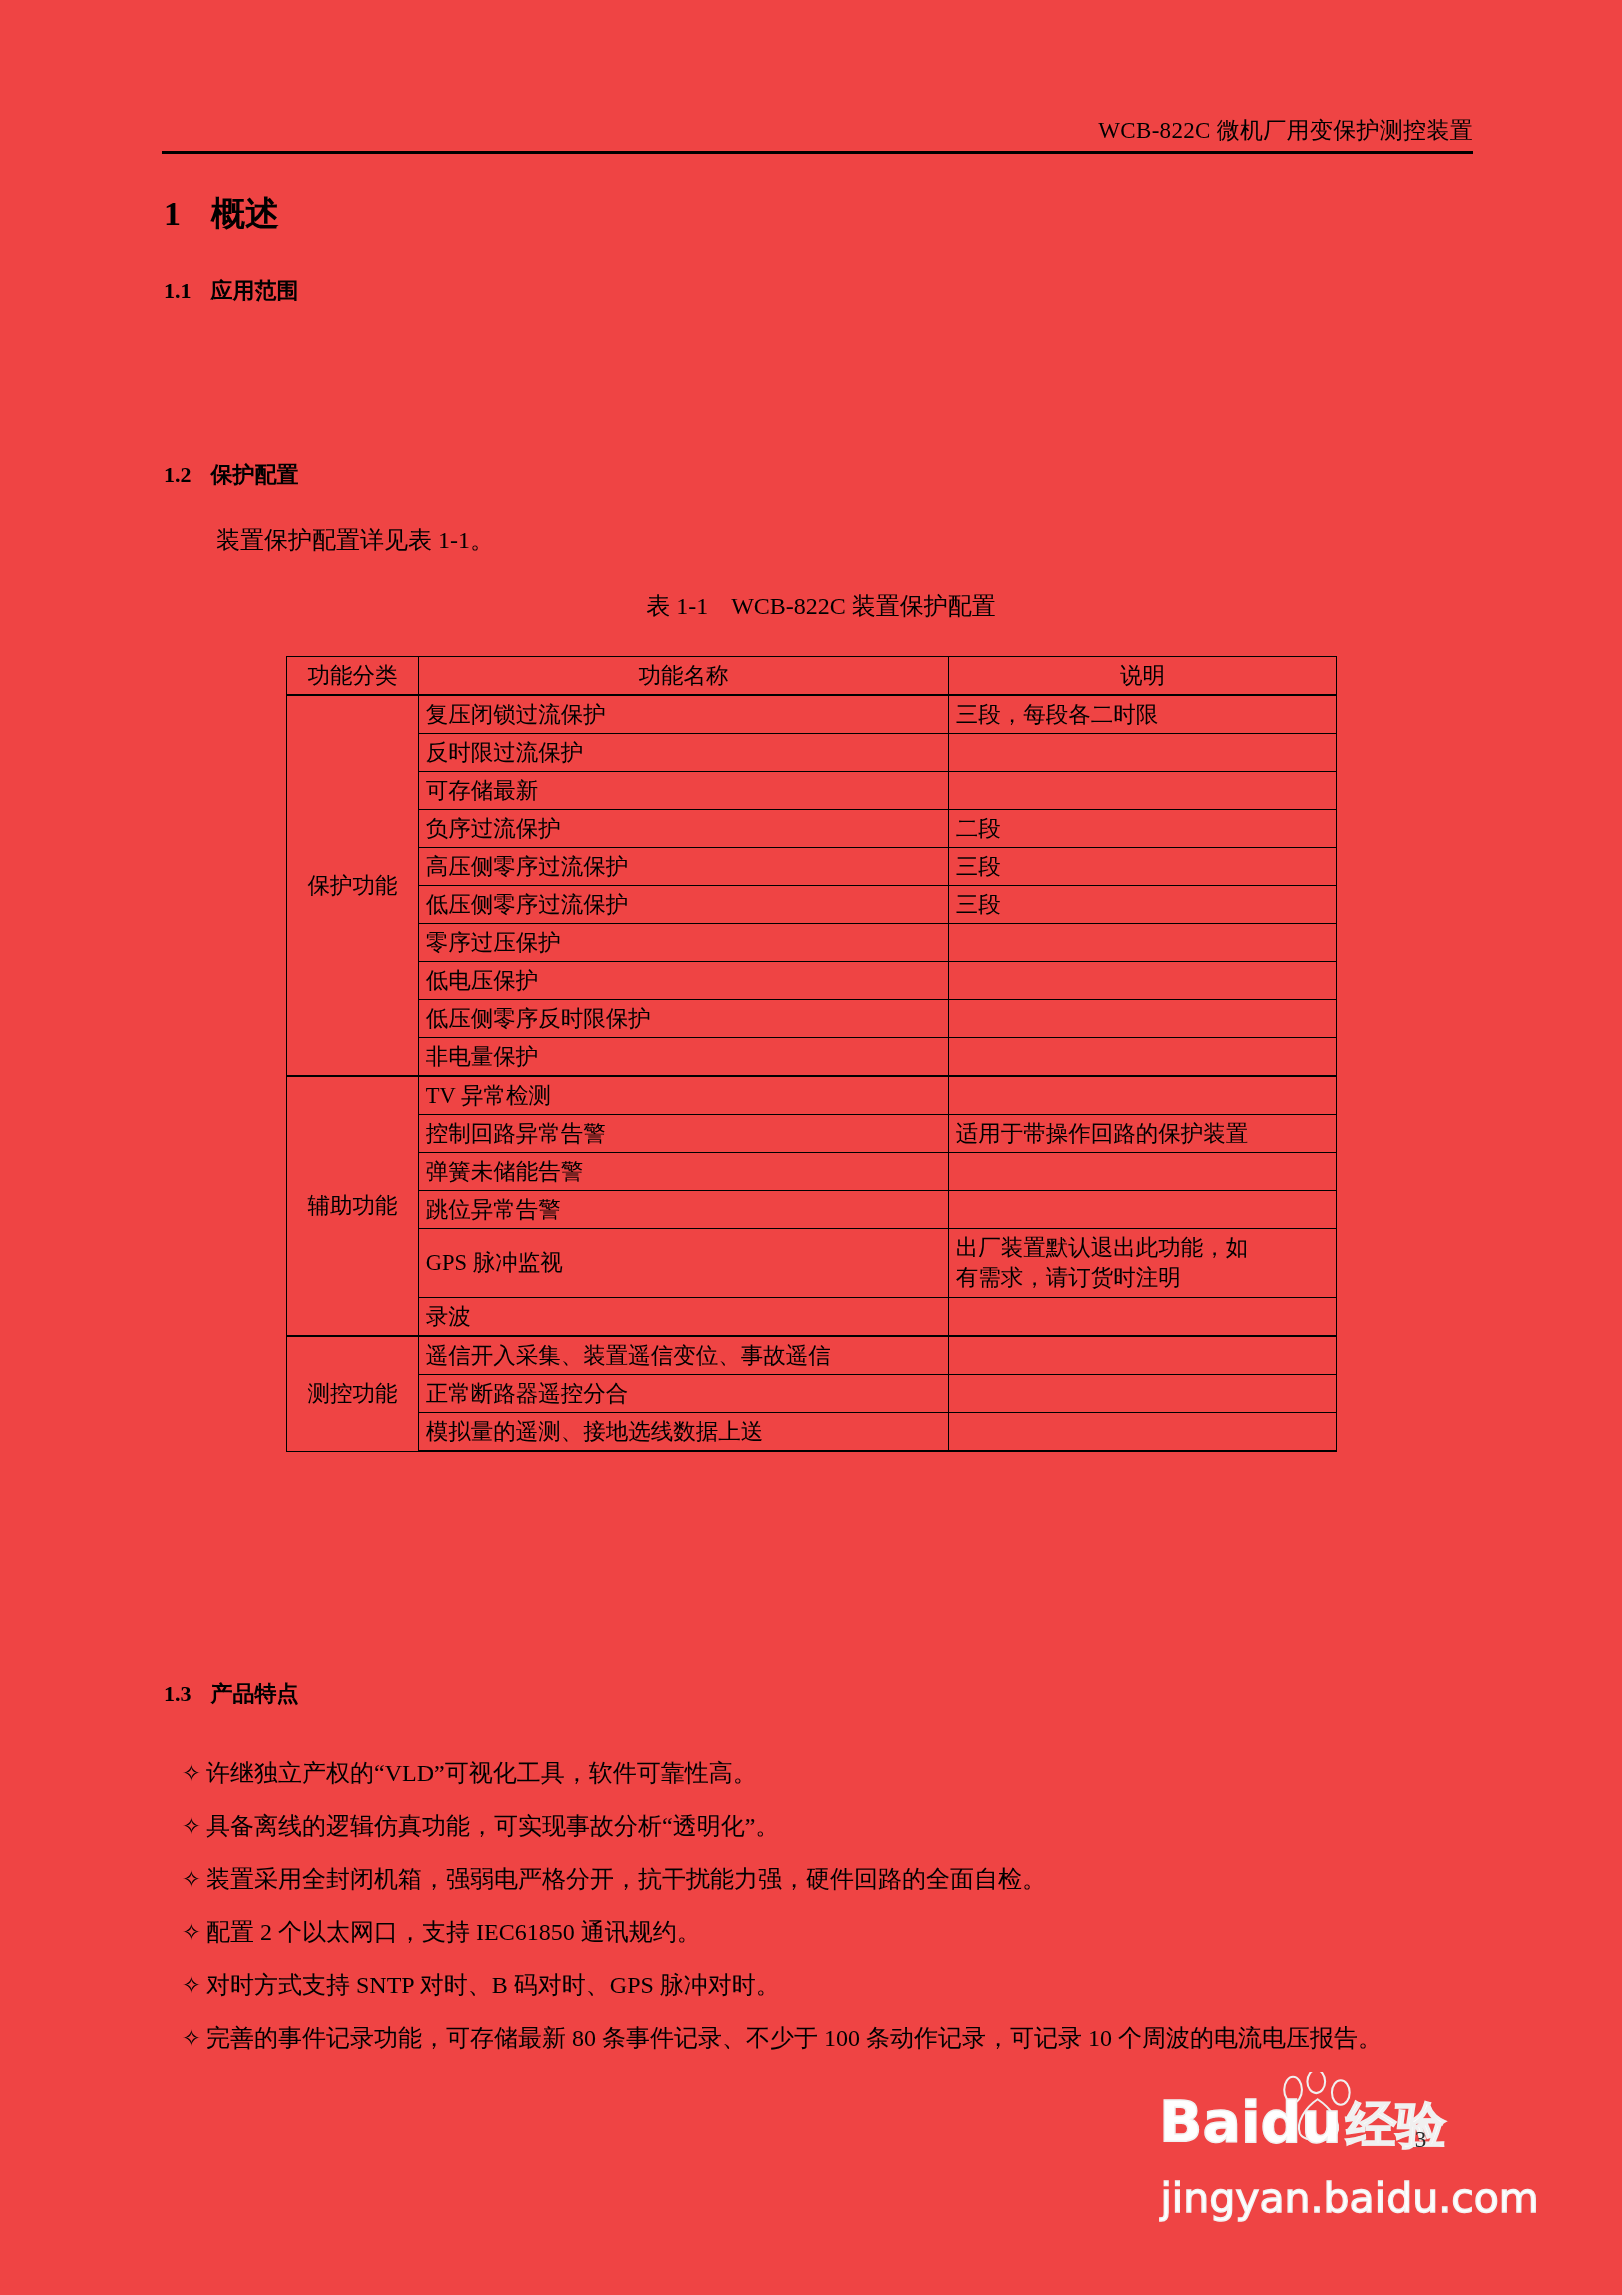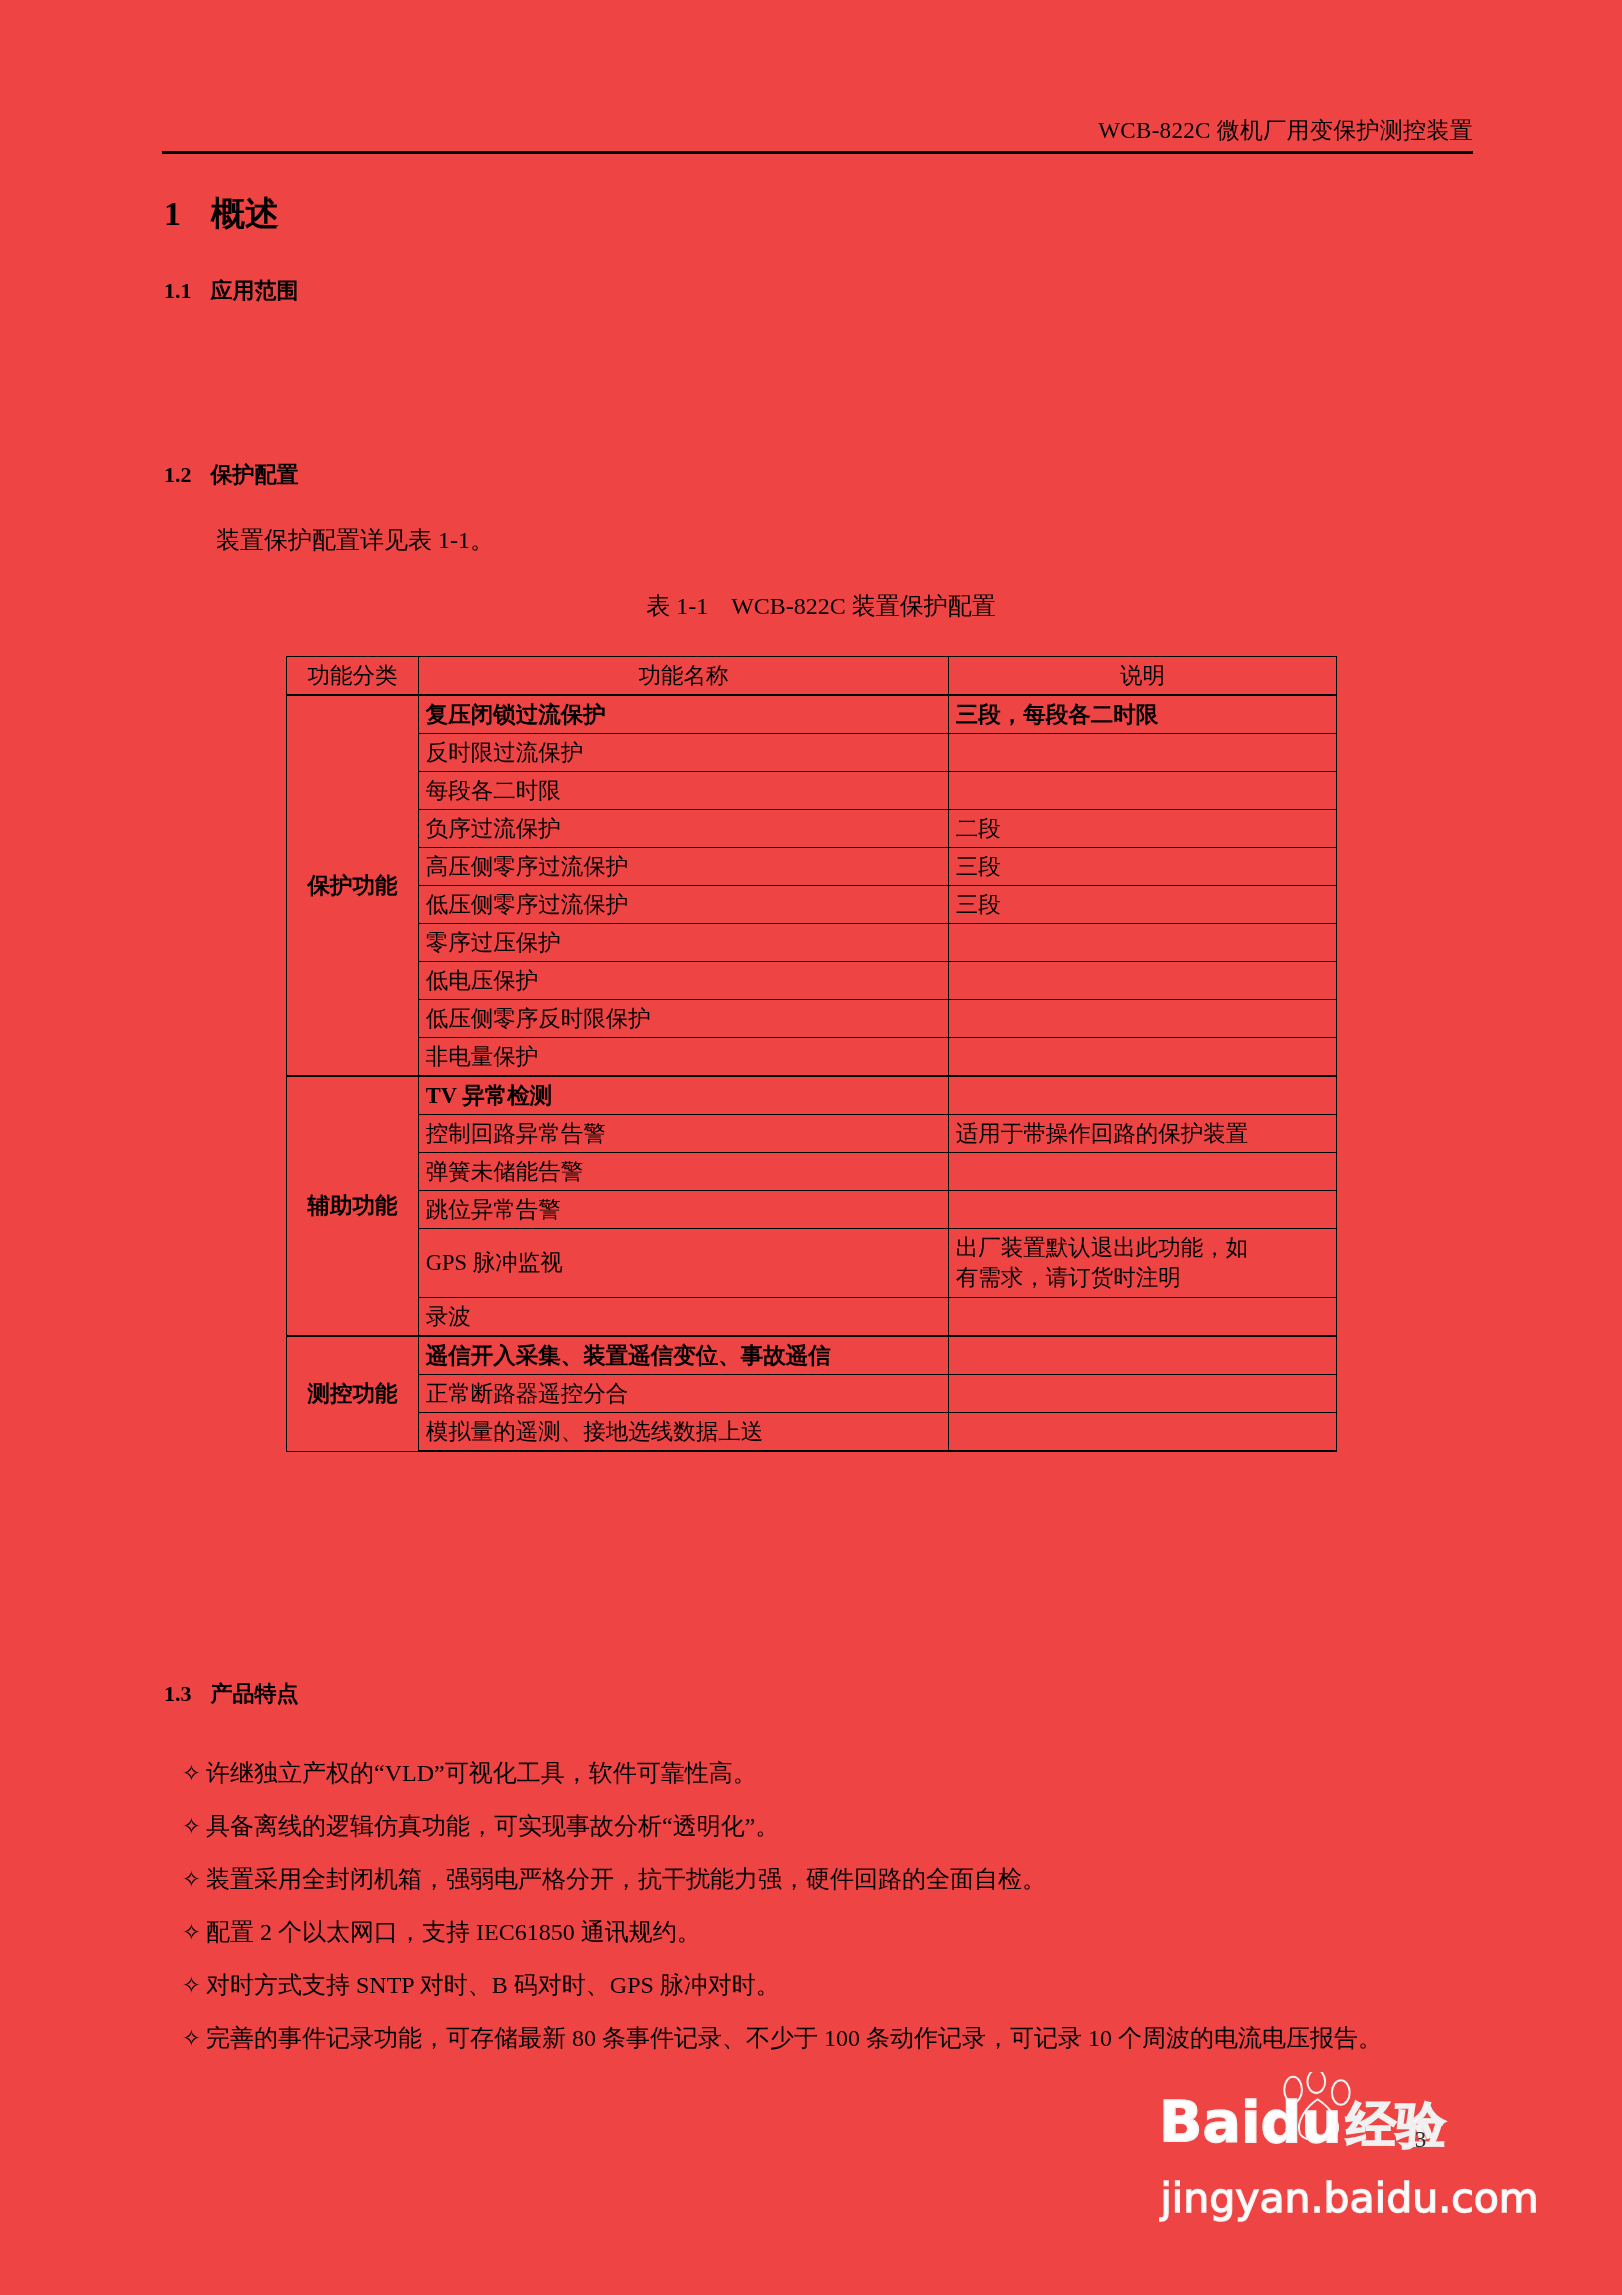--- a/index.html
+++ b/index.html
@@ -125,21 +125,21 @@
     text-align: center;
     padding: 0 6px;
   }
   table.cfg tbody td.name { text-align: left; height: 37px; }
   table.cfg tbody td.desc { text-align: left; }
   table.cfg tbody tr.tall td { height: 68px; }
   .desc-line { display: block; }
 
   
   table.cfg thead th { border-bottom-width: 2.7px; }
-  table.cfg tbody tr.group-start > td { border-top-width: 2.7px; font-weight: bold; }
+  table.cfg tbody tr.group-start > td { border-top-width: 2.7px; }
   table.cfg tbody tr:last-child > td { border-bottom-width: 2.7px; }
 
   
   .bullets {
     position: absolute;
     left: 164px;
     top: 1752px;
     width: 1309px;
   }
   .bullet-row {
@@ -271,21 +271,21 @@
       <tr class="group-start">
         <td class="cat" rowspan="10">保护功能</td>
         <td class="name">复压闭锁过流保护</td>
         <td class="desc">三段，每段各二时限</td>
       </tr>
       <tr>
         <td class="name">反时限过流保护</td>
         <td class="desc"></td>
       </tr>
       <tr>
-        <td class="name">每段各二时限</td>
+        <td class="name">可存储最新</td>
         <td class="desc"></td>
       </tr>
       <tr>
         <td class="name">负序过流保护</td>
         <td class="desc">二段</td>
       </tr>
       <tr>
         <td class="name">高压侧零序过流保护</td>
         <td class="desc">三段</td>
       </tr>

